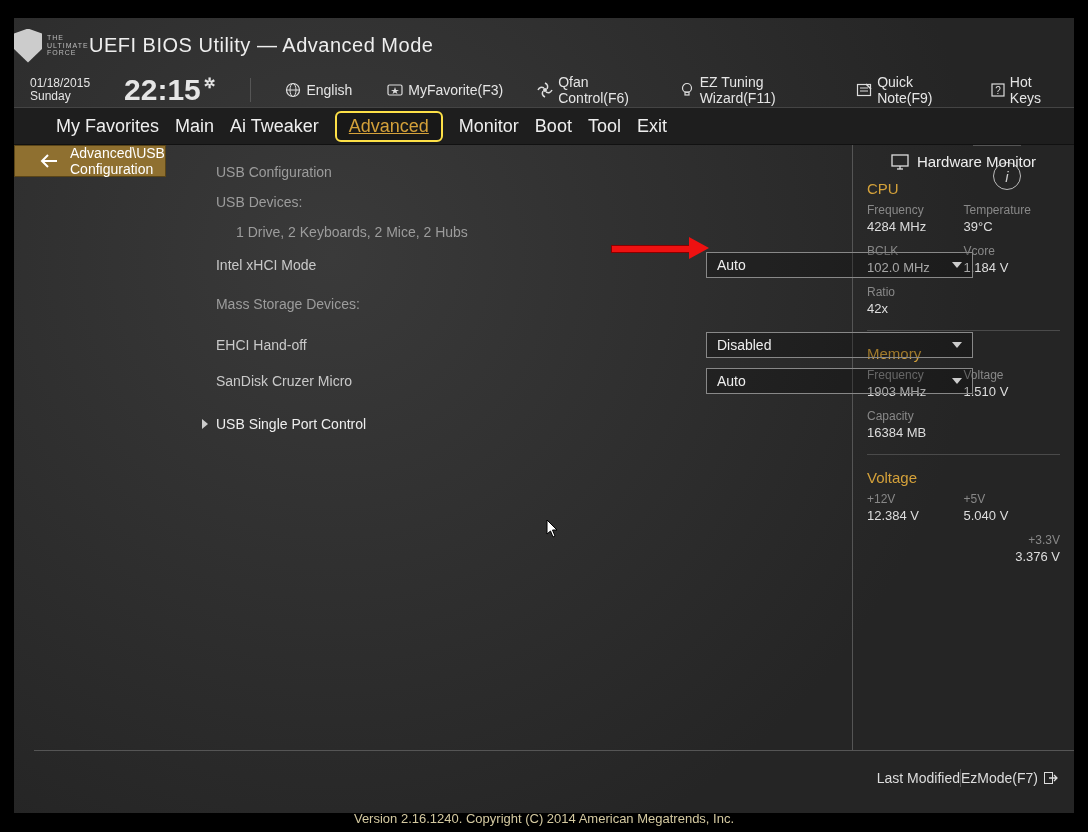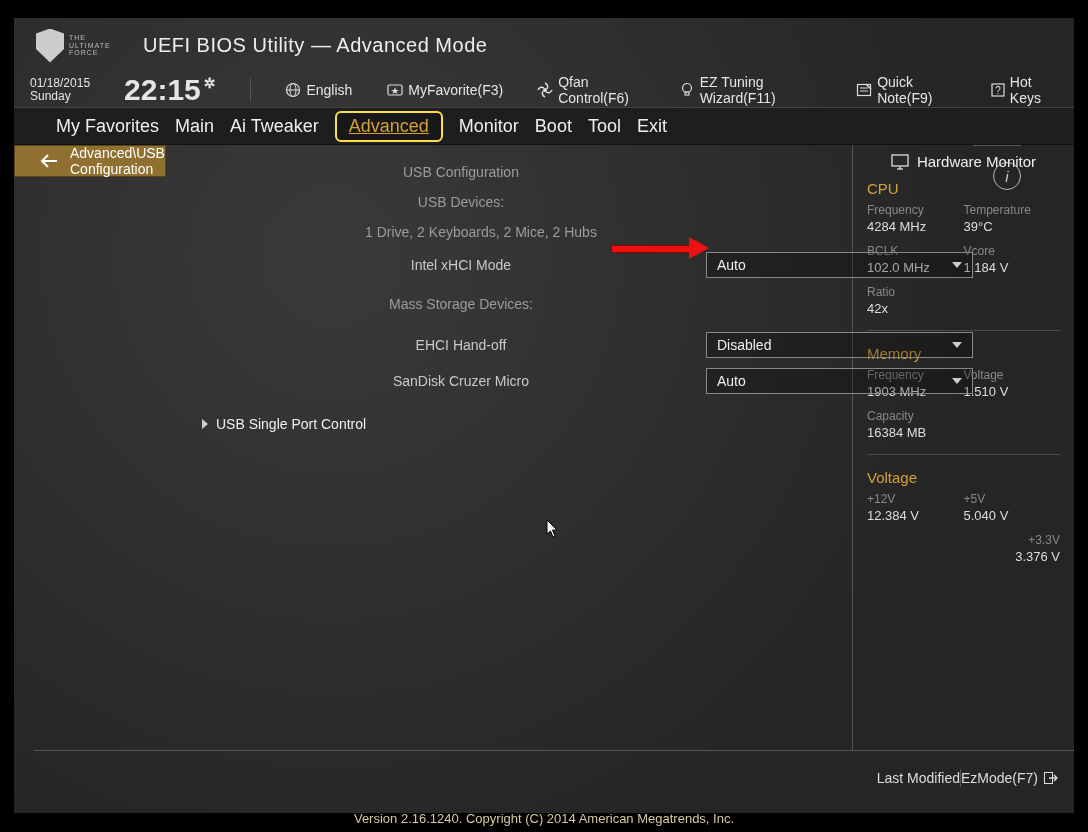--- a/index.html
+++ b/index.html
@@ -19,22 +19,20 @@
   height: 795px;
   margin: 18px 14px;
   background: #2a2a2a;
   background-image: radial-gradient(circle at 30% 30%, #3a3a3a 0%, #252525 70%);
   box-shadow: 0 0 6px #000;
 }
 .header {
   display: flex;
   align-items: center;
   height: 55px;
-  padding-left: 22px;
-  gap: 32px;
 }
 .tuf-logo {
   width: 75px;
   height: 38px;
   position: relative;
   display:flex;
   align-items:center;
   gap:5px;
 }
 .tuf-shield {
@@ -110,21 +108,20 @@
   gap:12px;
   color:#fff;
   font-size:14px;
   border:1px solid #5a4518;
 }
 .content{
   flex:1;
   padding:12px 0 0 50px;
   color:#c9c9c9;
   position:relative;
-  text-align:center;
 }
 .content-row{
   display:flex;
   align-items:center;
   height:36px;
 }
 .content-row.header-row{height:30px;color:#bfbfbf;}
 .row-label{width:490px;}
 .row-label.muted{color:#9c9c9c;}
 .row-label.indent{padding-left:20px;}

